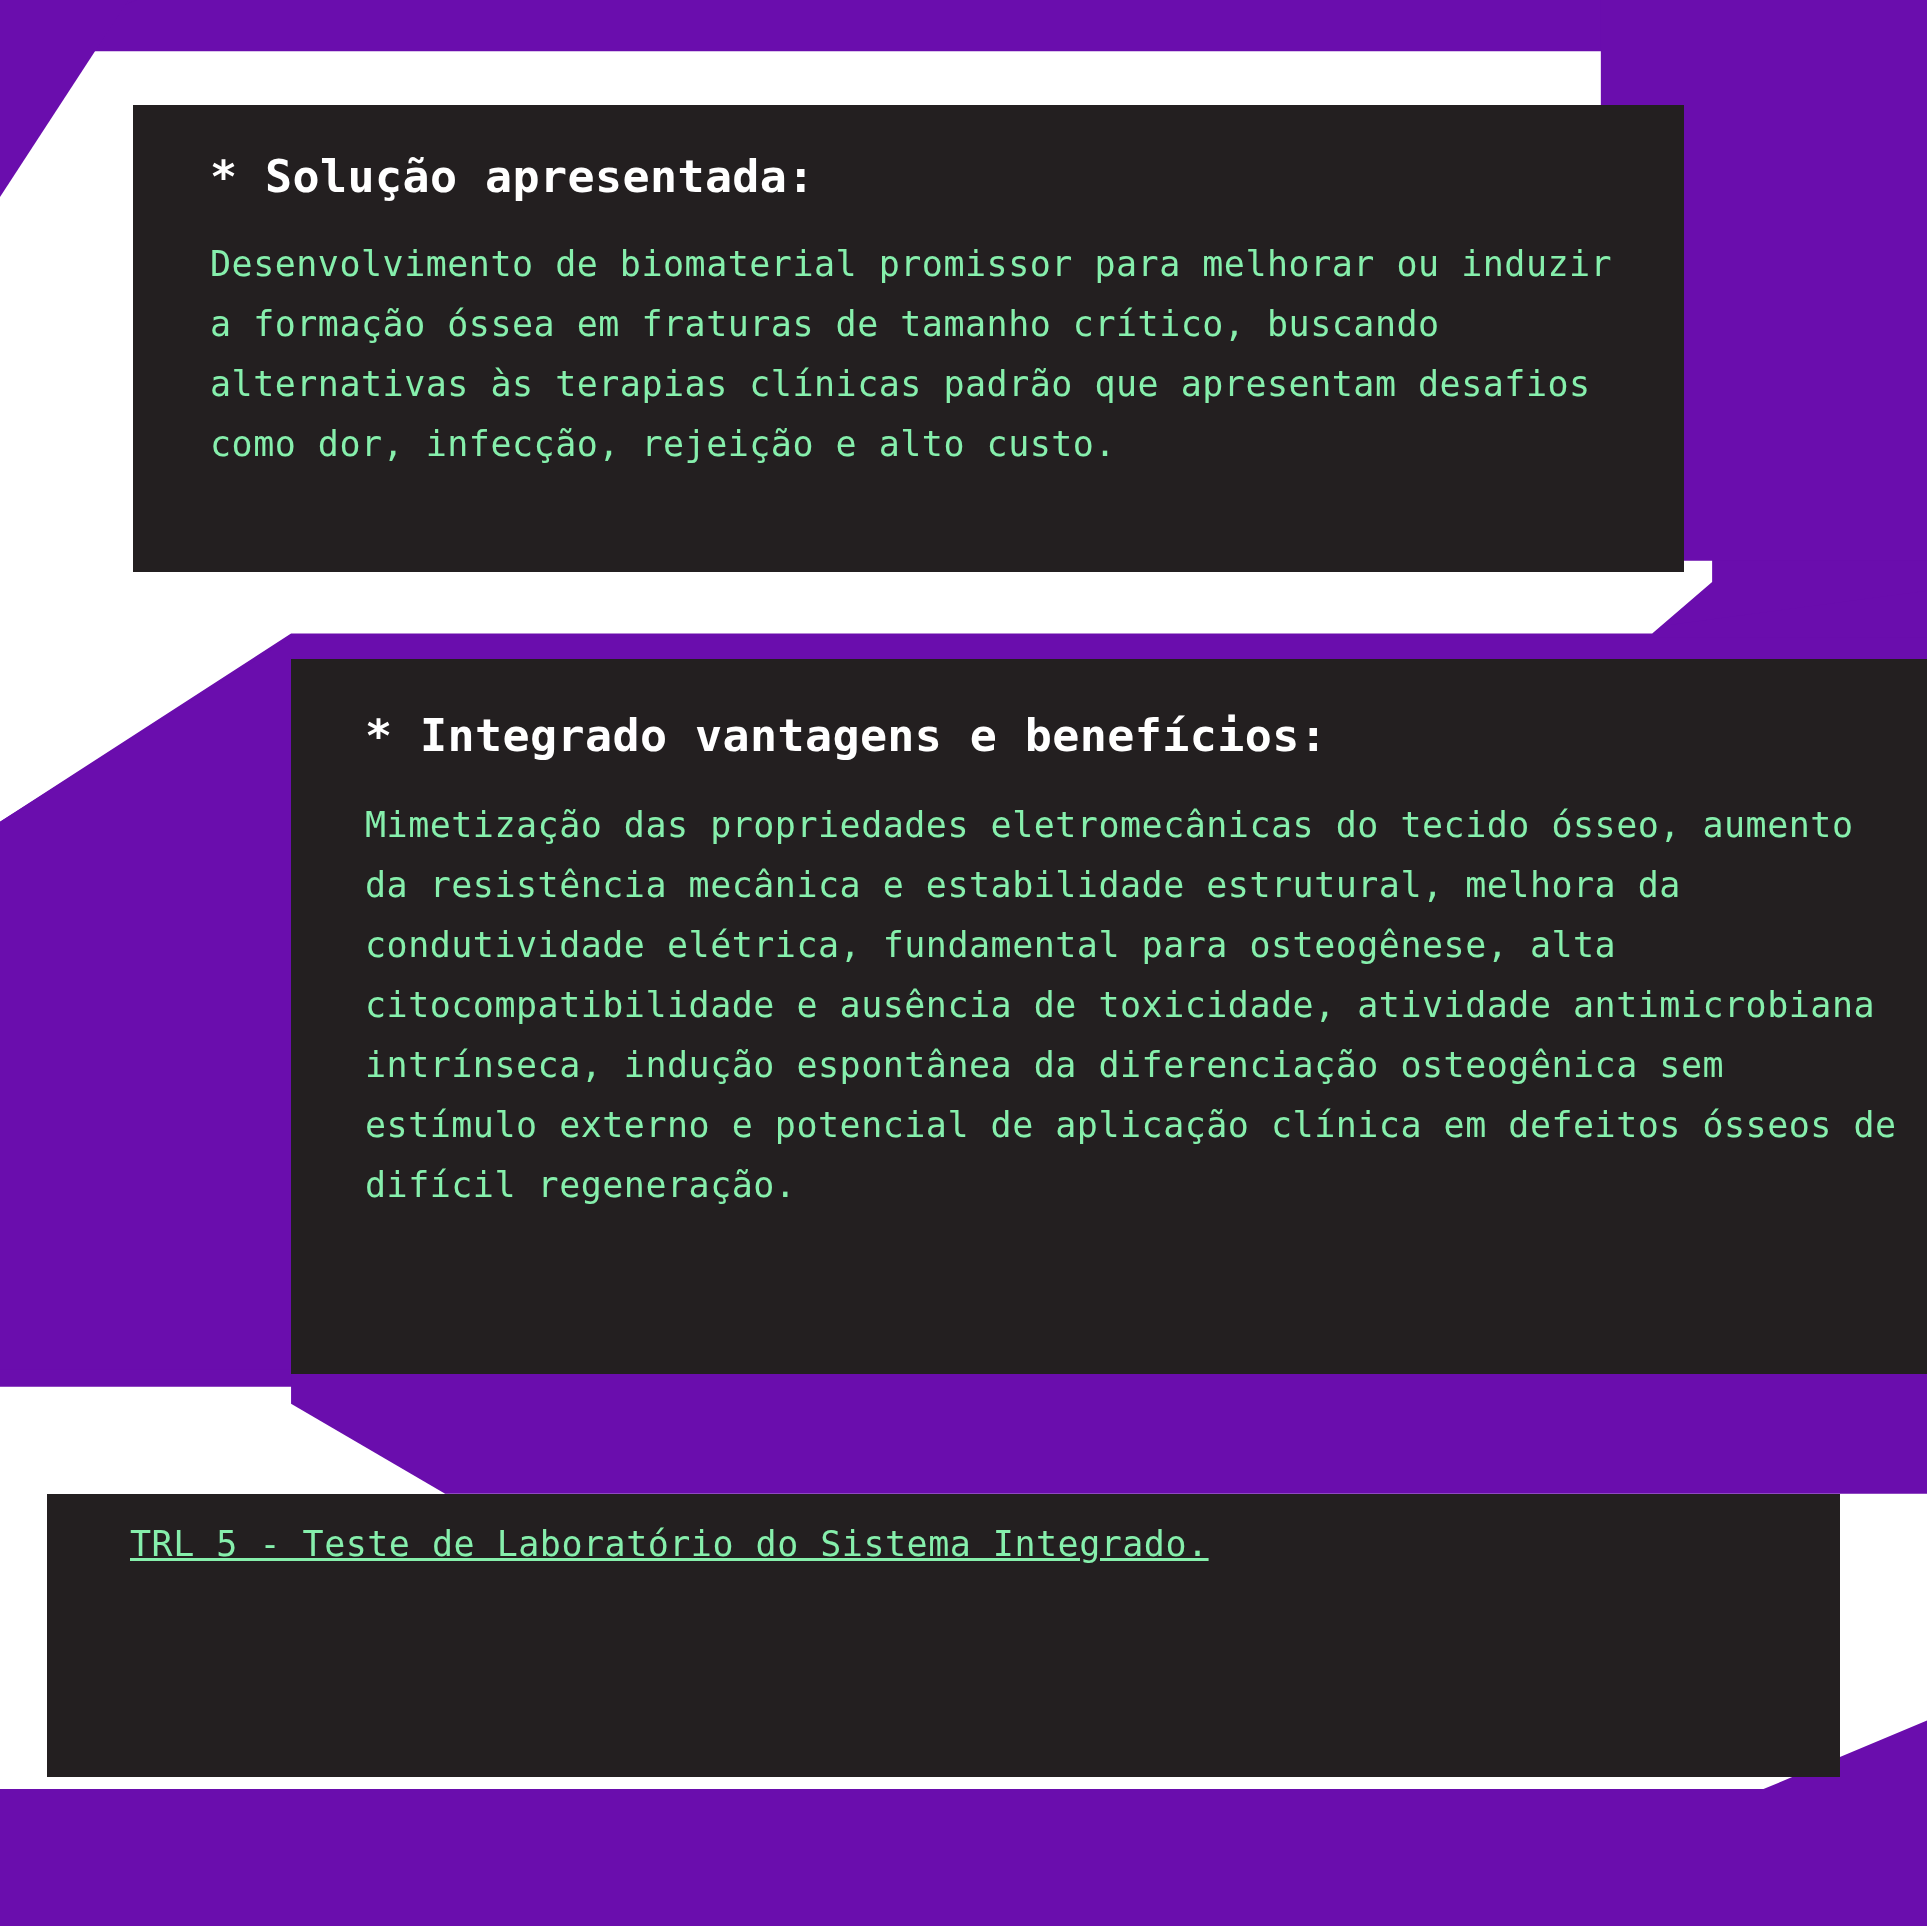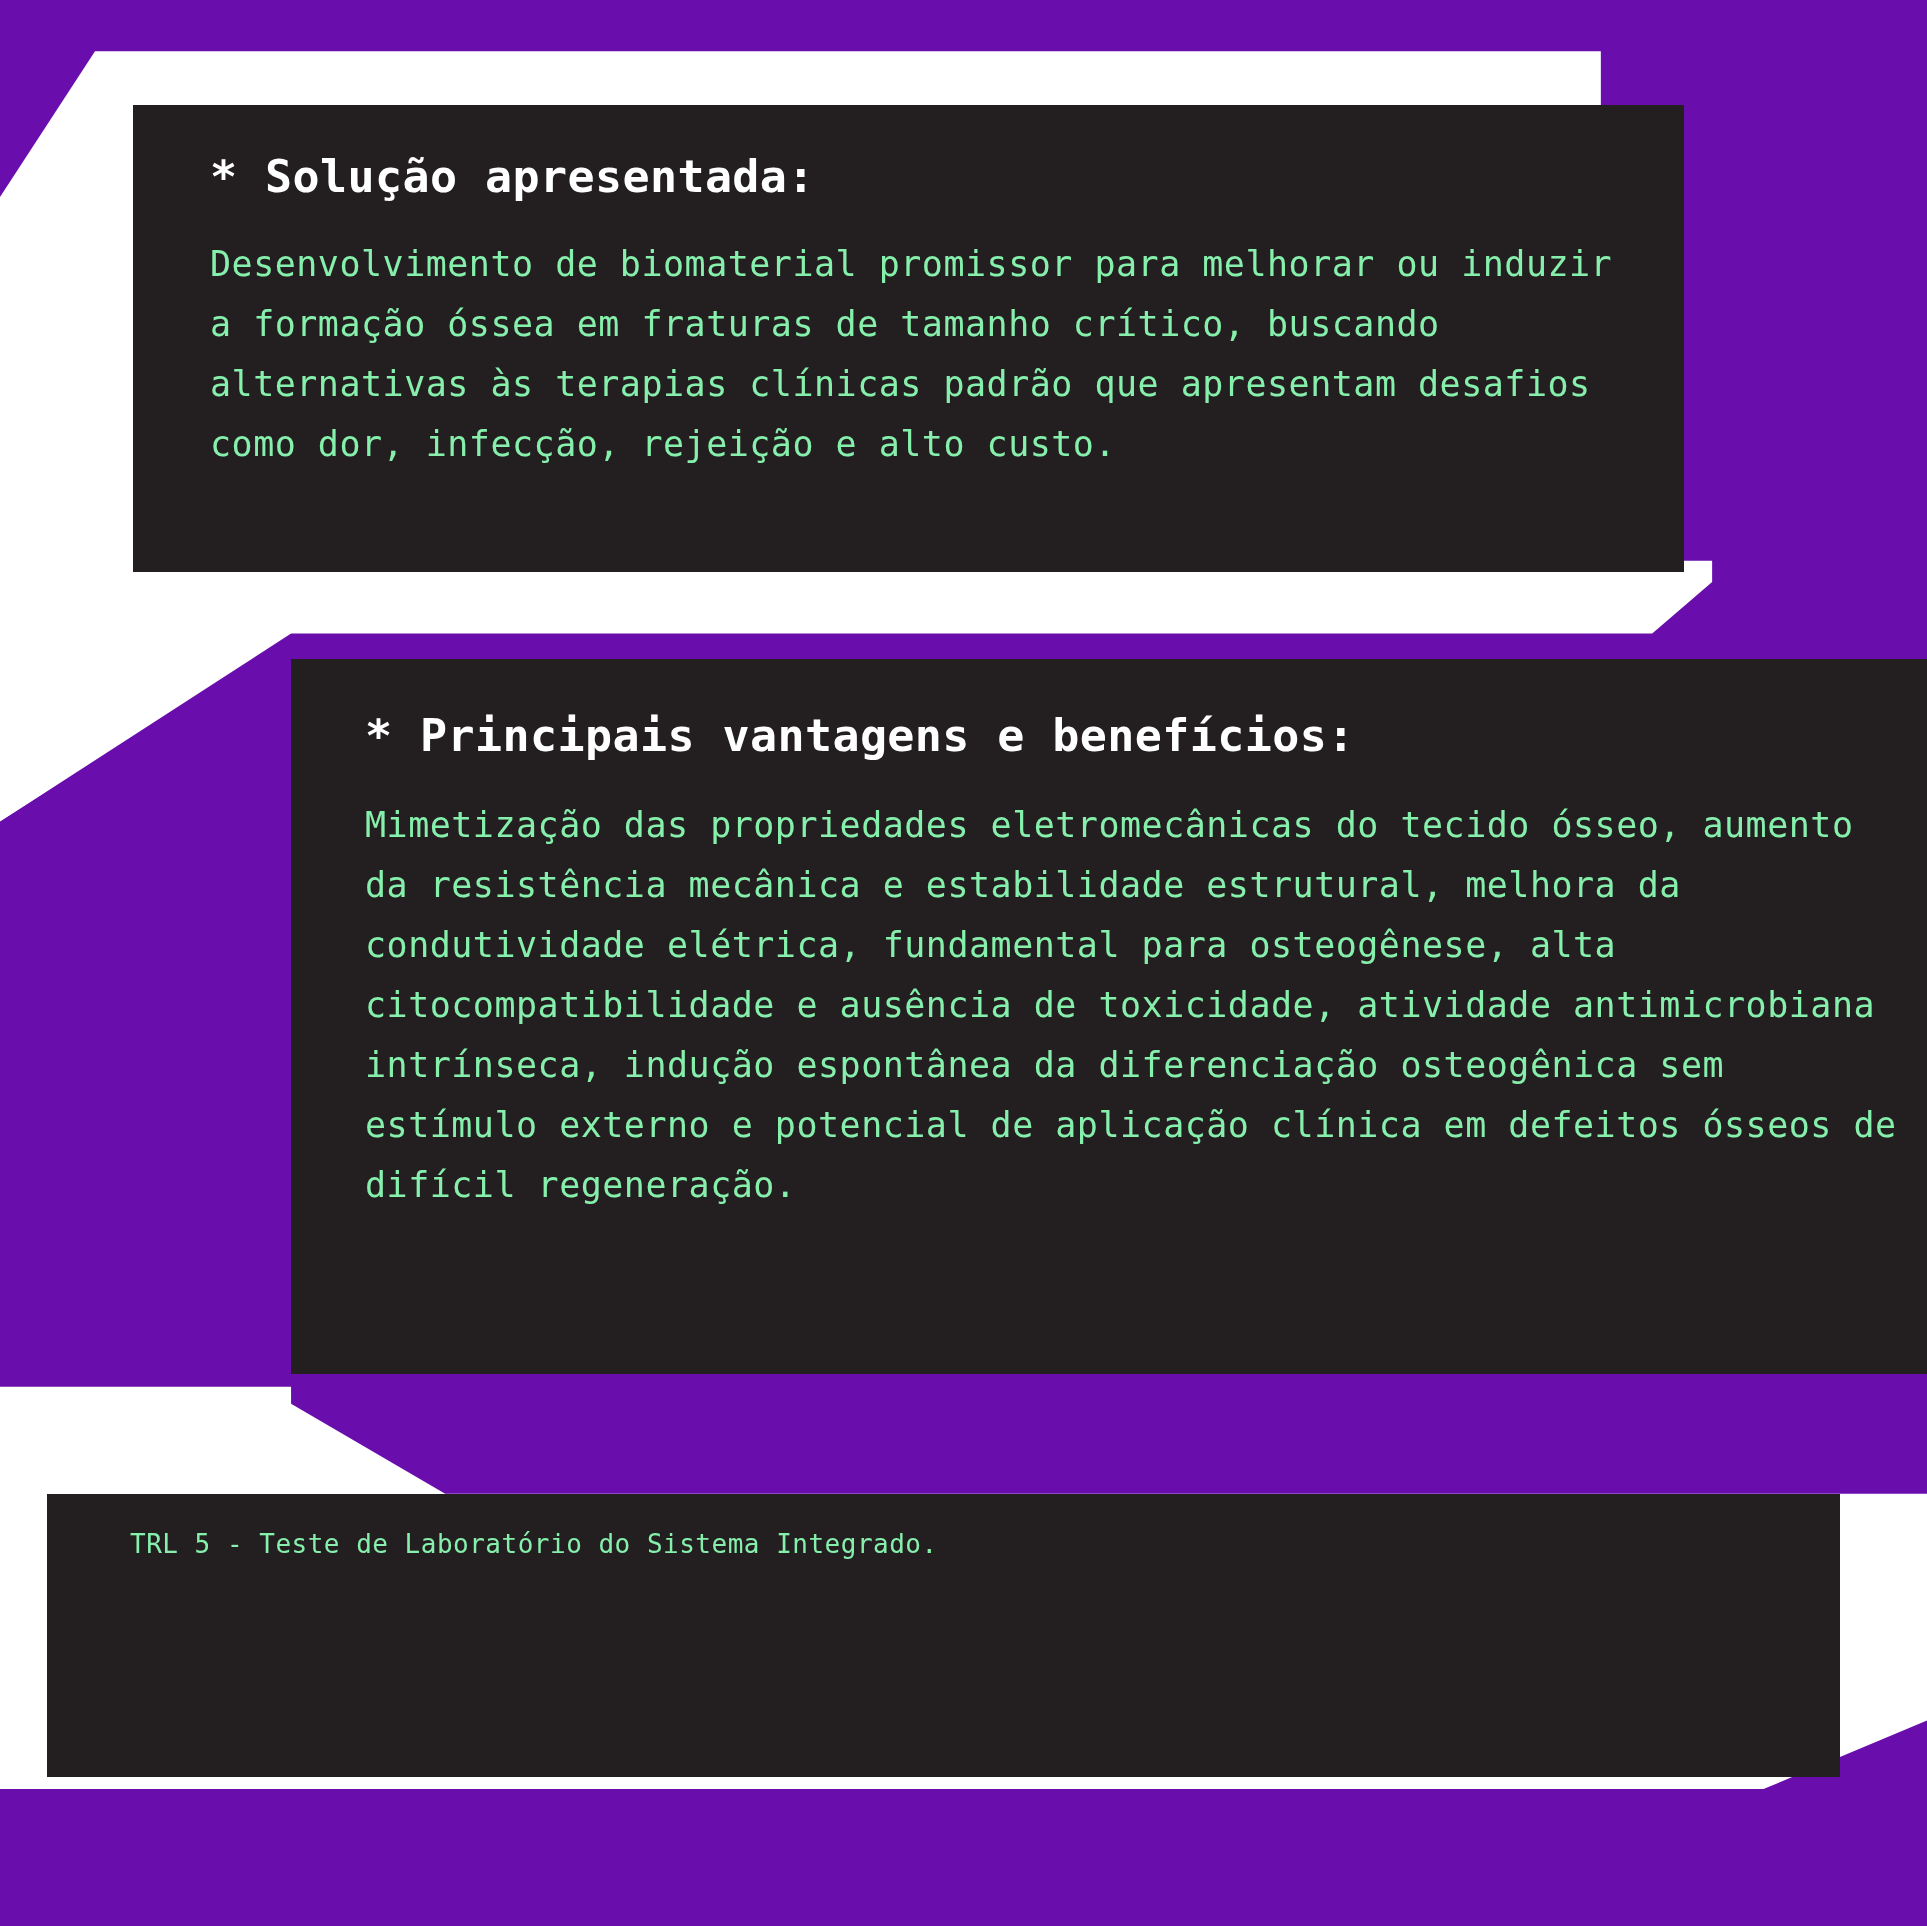--- a/index.html
+++ b/index.html
@@ -94,24 +94,25 @@
     top: 1494px;
     width: 1793px;
     height: 283px;
   }
   #card-estagio .card-title {
     margin: 48px 0 0 73px;
     font-size: 45px;
   }
   #card-estagio .card-body {
     margin: 24px 0 0 83px;
-    font-size: 26px;
+    font-size: 35px;
     line-height: 53px;
     letter-spacing: 0.5px;
     white-space: nowrap;
+    text-decoration: underline;
   }
 
   .bullet { display: inline; }
 </style>
 </head>
 <body>
 
 <svg id="bg" viewBox="0 0 2251 2250" preserveAspectRatio="none">
 
   <rect x="0" y="0" width="2251" height="2250" fill="#6a0dad"></rect>
@@ -140,21 +141,21 @@
     <h2 class="card-title">
       <span class="bullet">*</span>
       <span>Solução apresentada:</span>
     </h2>
     <p class="card-body">Desenvolvimento de biomaterial promissor para melhorar ou induzir a formação óssea em fraturas de tamanho crítico, buscando alternativas às terapias clínicas padrão que apresentam desafios como dor, infecção, rejeição e alto custo.</p>
   </section>
 
   <section class="card" id="card-vantagens">
     <h2 class="card-title">
       <span class="bullet">*</span>
-      <span>Principais vantagens e benefícios:</span>
+      <span>Integrado vantagens e benefícios:</span>
     </h2>
     <p class="card-body">Mimetização das propriedades eletromecânicas do tecido ósseo, aumento da resistência mecânica e estabilidade estrutural, melhora da condutividade elétrica, fundamental para osteogênese, alta citocompatibilidade e ausência de toxicidade, atividade antimicrobiana intrínseca, indução espontânea da diferenciação osteogênica sem estímulo externo e potencial de aplicação clínica em defeitos ósseos de difícil regeneração.</p>
   </section>
 
   <section class="card" id="card-estagio">
     <p class="card-body">TRL 5 - Teste de Laboratório do Sistema Integrado.</p>
   </section>
 
 </div>
 

